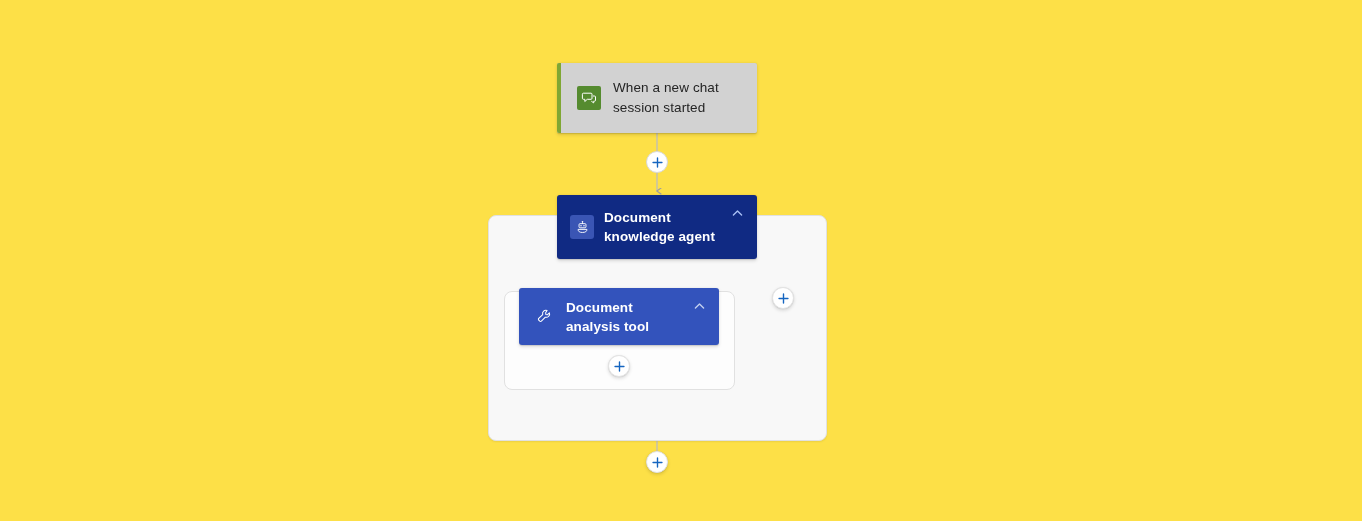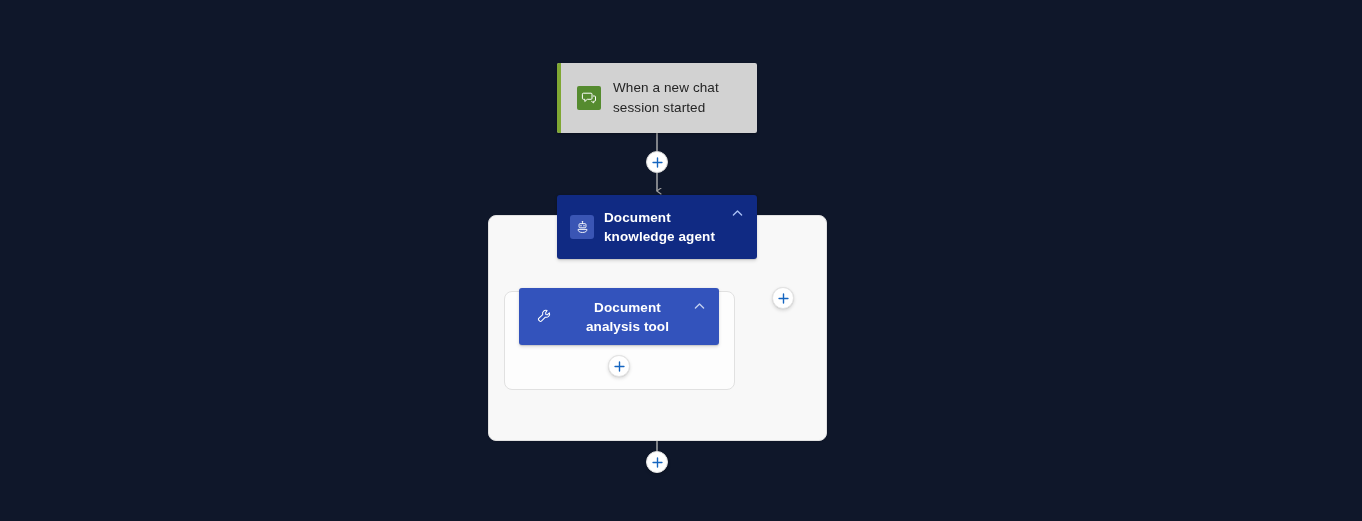--- a/index.html
+++ b/index.html
@@ -13,21 +13,21 @@
   body {
     background: #ffffff;
     font-family: "Liberation Sans", sans-serif;
     -webkit-font-smoothing: antialiased;
   }
 
   #canvas {
     position: relative;
     width: 1362px;
     height: 521px;
-    background: #0f172a;
+    background: #fde047;
   }
 
   
   #connectors {
     position: absolute;
     left: 0; top: 0;
     width: 1362px;
     height: 521px;
     pointer-events: none;
     z-index: 1;
@@ -152,21 +152,20 @@
     margin-left: 10px;
     margin-right: 32px;
   }
 
   #tool-node {
     left: 519px;
     top: 288px;
     width: 200px;
     height: 57px;
     background: #3353bc;
-    text-align: center;
   }
   #tool-node .glyph {
     width: 22px;
     height: 22px;
     margin-left: 14px;
     display: flex;
     align-items: center;
     justify-content: center;
     flex: 0 0 auto;
   }

